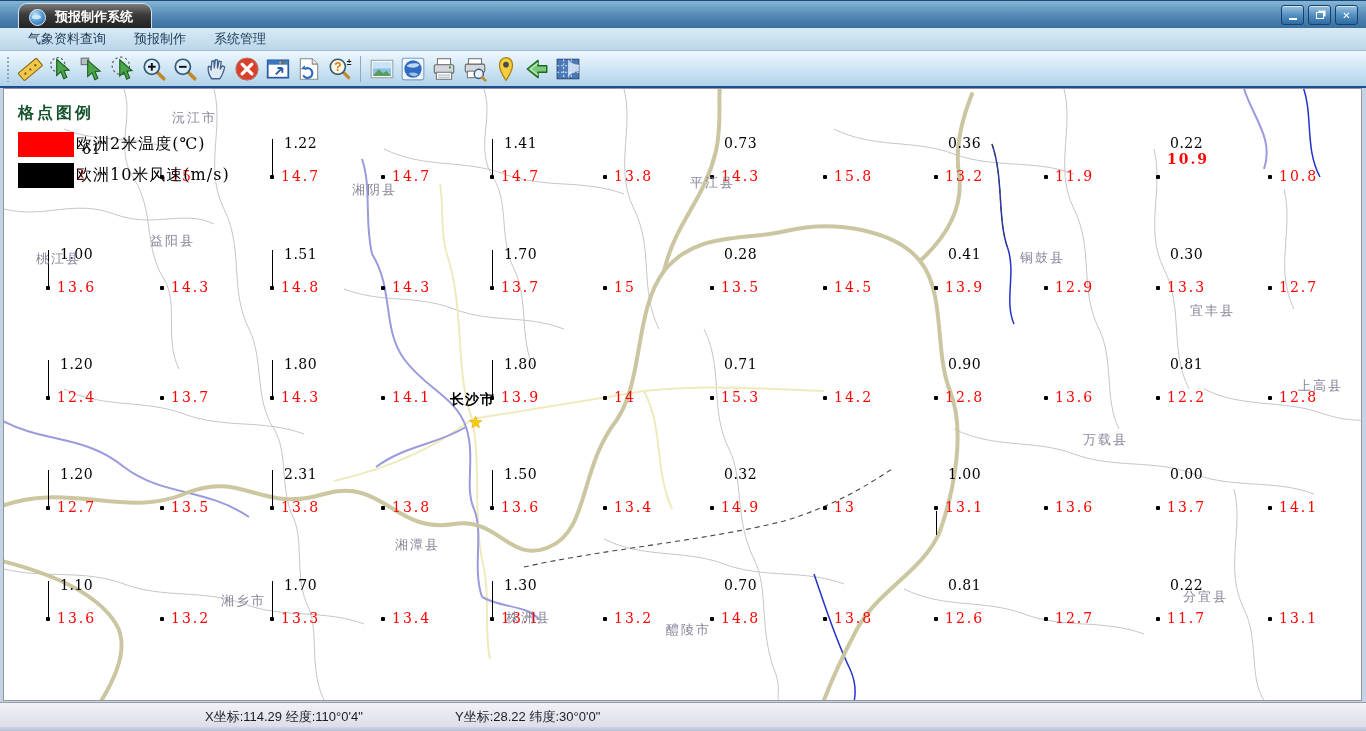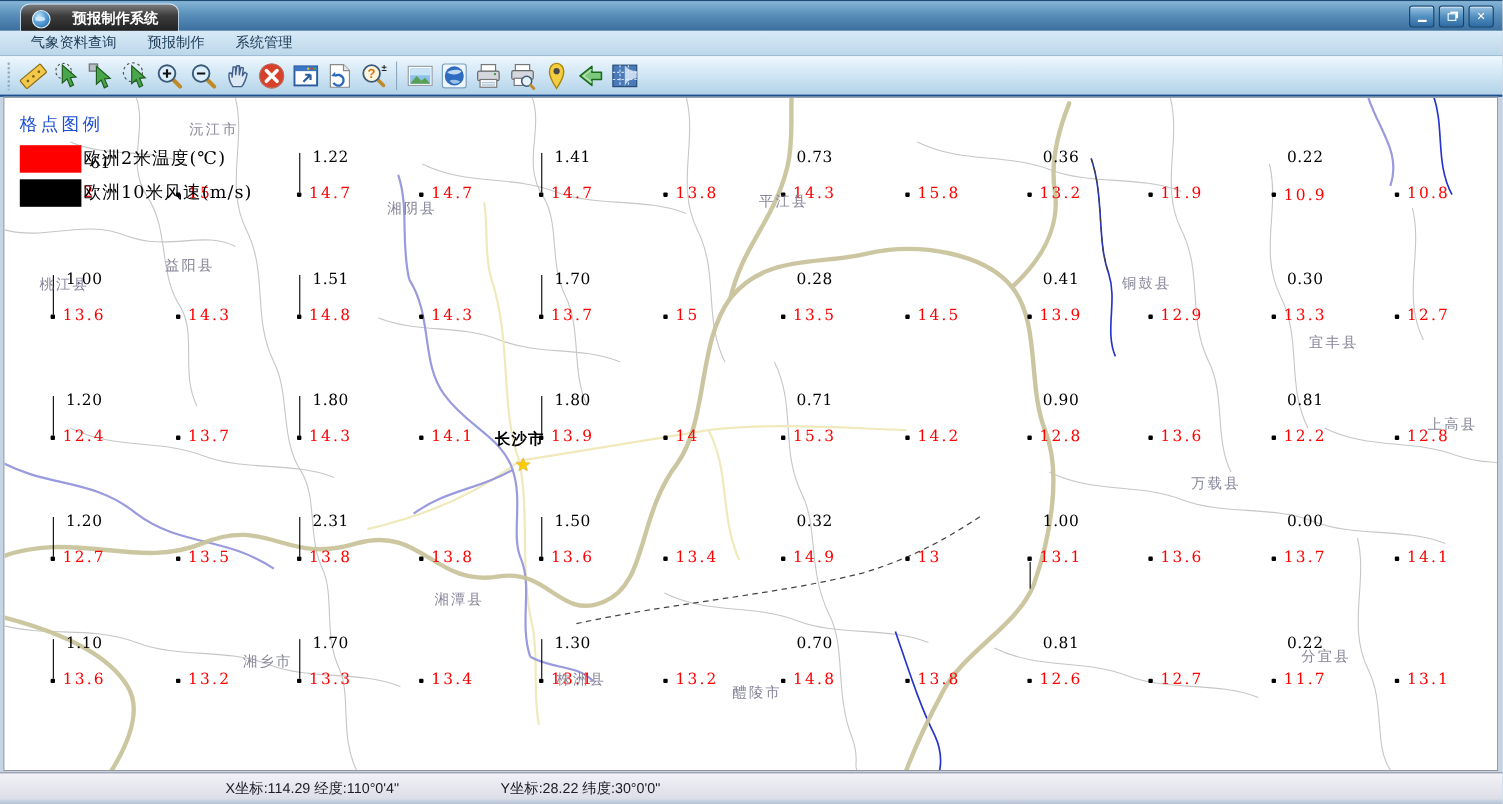--- a/index.html
+++ b/index.html
@@ -5,21 +5,21 @@
   html,body{margin:0;padding:0;width:1366px;height:731px;overflow:hidden;
     font-family:"Liberation Sans",sans-serif;background:#c4d4e4;position:relative;}
   #app{position:absolute;inset:0;}
   
   #titlebar{position:absolute;left:0;top:0;width:1366px;height:28px;
     background:linear-gradient(#86b6d6 0%,#5a8fba 45%,#3a6f9e 100%);
     border-top:1px solid #1c4a72;box-sizing:border-box;}
   #title-tab{position:absolute;left:18px;top:2px;height:26px;padding:0 18px 0 10px;
     background:linear-gradient(#7d7d7d 0%,#3c3c3c 40%,#1e1e1e 100%);
     border:1px solid #cfe2ef;border-bottom:none;border-radius:9px 9px 0 0;
-    display:flex;align-items:center;gap:20px;color:#fff;font-weight:bold;font-size:13px;}
+    display:flex;align-items:center;gap:9px;color:#fff;font-weight:bold;font-size:13px;}
   .globe{width:15px;height:15px;border-radius:50%;
     background:radial-gradient(circle at 35% 30%,#bfe2f5 0%,#5aa0d8 45%,#1d5fa0 100%);
     border:1px solid #dfeefb;position:relative;}
   .globe:after{content:"";position:absolute;left:2px;top:5px;width:9px;height:4px;
     background:#d9eefb;border-radius:50% 60% 40% 50%;opacity:.85;}
   #win-controls{position:absolute;right:8px;top:4px;display:flex;gap:4px;}
   .win-btn{width:21px;height:18px;border-radius:3px;border:1px solid #14426e;
     background:linear-gradient(#9cc4e2 0%,#5490c0 50%,#2e6ba2 100%);
     color:#fff;font-size:10px;display:flex;align-items:center;justify-content:center;
     box-shadow:inset 0 1px 0 rgba(255,255,255,.6);cursor:pointer;}
@@ -56,21 +56,21 @@
     font-size:14px;letter-spacing:2px;font-weight:500;white-space:nowrap;}
   .geo-label{position:absolute;color:#86869a;
     font-family:"DejaVu Serif","Liberation Serif",serif;
     font-size:13px;letter-spacing:2px;white-space:nowrap;}
   .geo-label.city{color:#000;font-weight:bold;letter-spacing:1px;font-size:14px;}
   .map-star{position:absolute;color:#ffcc00;font-size:17px;line-height:17px;
     text-shadow:0 0 1px #8a6a00;}
   
   #legend{position:absolute;left:14px;top:14px;}
   #legend-title{font-family:"DejaVu Serif","Liberation Serif",serif;font-size:16px;
-    letter-spacing:3px;color:#1d4ed8;margin-bottom:8px;}
+    letter-spacing:3px;color:#14532d;margin-bottom:8px;font-weight:bold;}
   .lg-row{display:flex;align-items:center;margin-bottom:6px;height:25px;}
   .lg-swatch{width:56px;height:25px;display:inline-block;}
   .lg-label{font-family:"DejaVu Serif","Liberation Serif",serif;font-size:16px;
     color:#000;margin-left:2px;letter-spacing:1px;}
   
   #statusbar{position:absolute;left:0;top:702px;width:1366px;height:25px;
     background:linear-gradient(#f2f2f7 0%,#dcdde8 100%);
     border-top:1px solid #9a9aa8;box-sizing:border-box;font-size:13px;color:#1c1c28;}
   #statusbar span{position:absolute;top:5px;}
   #bottom-strip{position:absolute;left:0;top:727px;width:1366px;height:4px;
@@ -329,21 +329,21 @@
         <div class="temp-val" style="left: 717px; top: 79px;">14.3</div>
         <div class="grid-dot" style="left: 819px; top: 86px;"></div>
         <div class="temp-val" style="left: 830px; top: 79px;">15.8</div>
         <div class="grid-dot" style="left: 930px; top: 86px;"></div>
         <div class="wind-val" style="left: 944px; top: 46px;">0.36</div>
         <div class="temp-val" style="left: 941px; top: 79px;">13.2</div>
         <div class="grid-dot" style="left: 1040px; top: 86px;"></div>
         <div class="temp-val" style="left: 1051px; top: 79px;">11.9</div>
         <div class="grid-dot" style="left: 1152px; top: 86px;"></div>
         <div class="wind-val" style="left: 1166px; top: 46px;">0.22</div>
-        <div class="temp-val" style="left: 1163px; top: 81px;">10.9</div>
+        <div class="temp-val" style="left: 1163px; top: 62px; font-weight: bold;">10.9</div>
         <div class="grid-dot" style="left: 1264px; top: 86px;"></div>
         <div class="temp-val" style="left: 1275px; top: 79px;">10.8</div>
         <div class="grid-staff" style="left: 44px; top: 161px; height: 36px;"></div>
         <div class="grid-dot" style="left: 42px; top: 197px;"></div>
         <div class="wind-val" style="left: 56px; top: 157px;">1.00</div>
         <div class="temp-val" style="left: 53px; top: 190px;">13.6</div>
         <div class="grid-dot" style="left: 156px; top: 197px;"></div>
         <div class="temp-val" style="left: 167px; top: 190px;">14.3</div>
         <div class="grid-staff" style="left: 268px; top: 161px; height: 36px;"></div>
         <div class="grid-dot" style="left: 266px; top: 197px;"></div>

